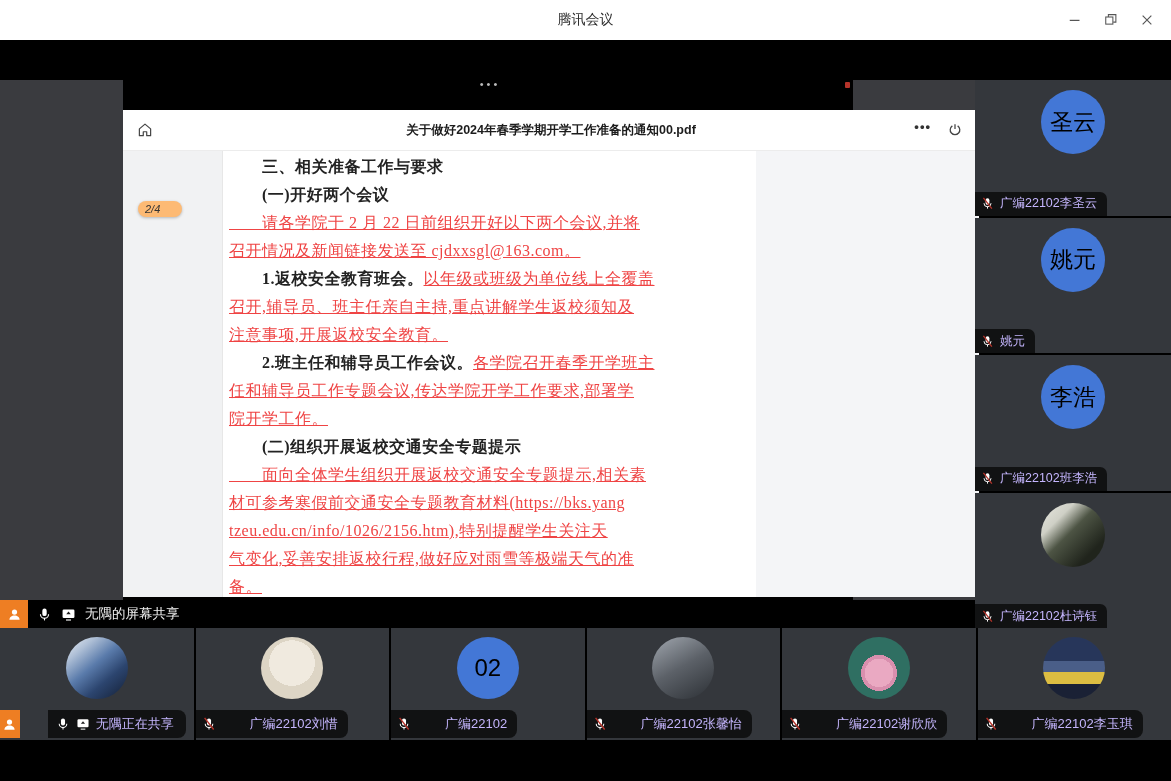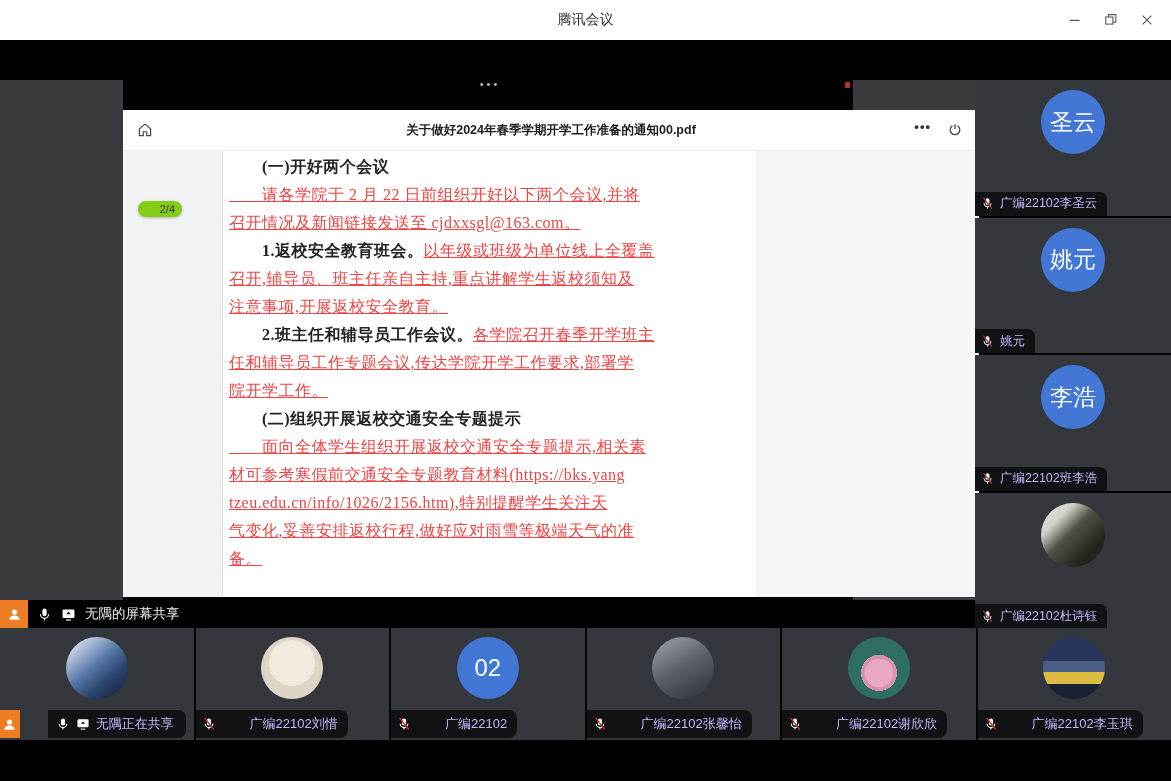--- a/index.html
+++ b/index.html
@@ -28,22 +28,22 @@
               display:flex;flex-direction:column;}
   .pdf-header{height:40px;min-height:40px;display:flex;align-items:center;background:#fff;
               border-bottom:1px solid #ececec;position:relative;}
   .pdf-home{position:absolute;left:13px;top:11px;width:18px;height:18px;}
   .pdf-title{flex:1;text-align:center;font-size:12.5px;font-weight:bold;color:#1c1c1c;
              padding:0 60px;white-space:nowrap;overflow:hidden;}
   .pdf-more{position:absolute;right:48px;top:9px;color:#333;font-size:13px;font-weight:bold;letter-spacing:1px;}
   .pdf-power{position:absolute;right:16px;top:12px;width:16px;height:16px;}
   .pdf-body{flex:1;display:flex;position:relative;overflow:hidden;}
   .thumb-panel{width:99px;min-width:99px;background:#f1f2f3;position:relative;border-right:1px solid #e7e7e7;}
-  .page-pill{position:absolute;left:15px;top:50px;min-width:30px;padding:2px 7px;background:#84cc16;
-             border-radius:11px;box-shadow:0 1px 3px rgba(0,0,0,.25);font-size:11px;color:#333;text-align:right;}
+  .page-pill{position:absolute;left:15px;top:50px;min-width:30px;padding:2px 7px;background:#fdba74;
+             border-radius:11px;box-shadow:0 1px 3px rgba(0,0,0,.25);font-size:11px;color:#333;text-align:left;font-style:italic;}
   .doc-wrap{flex:1;position:relative;background:#f4f5f7;}
   .page{position:absolute;left:0;top:0;bottom:0;width:533px;background:#fff;
         padding:2px 0 0 6px;box-sizing:border-box;overflow:hidden;}
   .doc-line{height:28px;line-height:28px;white-space:nowrap;overflow:hidden;
             font-family:"Liberation Serif","DejaVu Serif",serif;font-size:16px;letter-spacing:.5px;}
   .doc-lead{font-weight:bold;color:#222;}
   .doc-rest{color:#ef4444;text-decoration:underline;}
 
   
   .share-banner{position:absolute;left:0;top:560px;height:28px;display:flex;align-items:center;background:#000;}
@@ -53,21 +53,21 @@
   .share-banner .banner-text{color:#f0f0f0;font-size:13.5px;margin-left:9px;}
 
   
   .side-col{position:absolute;left:975px;top:80px;width:196px;height:548px;
             display:flex;flex-direction:column;gap:2px;}
   .side-tile{flex:1;background:#34373c;position:relative;}
   .bottom-row{position:absolute;left:0;top:628px;width:1171px;height:112px;display:flex;gap:2px;}
   .b-tile{flex:1;background:#34373c;position:relative;}
 
   .avatar-circle{position:absolute;left:50%;transform:translateX(-50%);border-radius:50%;
-                 display:flex;align-items:center;justify-content:center;color:#ffffff;}
+                 display:flex;align-items:center;justify-content:center;color:#000000;}
   .side-tile .avatar-circle{top:10px;width:64px;height:64px;font-size:23px;}
   .b-tile .avatar-circle{top:9px;width:62px;height:62px;font-size:24px;}
   .av-blue{background:#4377d6;}
   .av-dushiyu{background:linear-gradient(135deg,#e9e9e1 0%,#cfd0c6 26%,#4d5444 46%,#20241c 78%);}
   .av-lumeidong{background:linear-gradient(160deg,#b7d957 8%,#8cbf43 45%,#5d8f33 70%,#37531f 100%);}
   .av-wuyu{background:linear-gradient(140deg,#eef2f7 0%,#aebfd6 22%,#5a7bab 45%,#2c456f 68%,#131e33 100%);}
   .av-liuxi{background:radial-gradient(circle at 50% 42%,#f0eadf 0 48%,#ddd5c5 48% 78%,#c2bbab 78%);}
   .av-zhangxinyi{background:linear-gradient(150deg,#a2a8b0 0%,#5c6168 48%,#2c3035 100%);}
   .av-xiexinxin{background:radial-gradient(circle at 50% 58%,#eaa9c2 0 30%,#d98fae 30% 38%,#2f6f62 38% 100%);}
   .av-liyuqi{background:linear-gradient(180deg,#27365a 0 38%,#4a5e88 38% 56%,#dcbd42 56% 76%,#1a2135 76%);}
@@ -153,20 +153,21 @@
           <path d="M12 3.2v7.3"></path>
             <path d="M8 5.8a7.2 7.2 0 1 0 8 0"></path>
         </svg>
       </div>
       <div class="pdf-body">
         <div class="thumb-panel">
           <div class="page-pill">2/4</div>
         </div>
         <div class="doc-wrap">
           <div class="page">
+            <div class="doc-line"><span class="doc-lead">　　三、相关准备工作与要求</span><span class="doc-rest"></span></div>
               <div class="doc-line"><span class="doc-lead">　　(一)开好两个会议</span><span class="doc-rest"></span></div>
               <div class="doc-line"><span class="doc-lead"></span><span class="doc-rest">　　请各学院于 2 月 22 日前组织开好以下两个会议,并将</span></div>
               <div class="doc-line"><span class="doc-lead"></span><span class="doc-rest">召开情况及新闻链接发送至 cjdxxsgl@163.com。</span></div>
               <div class="doc-line"><span class="doc-lead">　　1.返校安全教育班会。</span><span class="doc-rest">以年级或班级为单位线上全覆盖</span></div>
               <div class="doc-line"><span class="doc-lead"></span><span class="doc-rest">召开,辅导员、班主任亲自主持,重点讲解学生返校须知及</span></div>
               <div class="doc-line"><span class="doc-lead"></span><span class="doc-rest">注意事项,开展返校安全教育。</span></div>
               <div class="doc-line"><span class="doc-lead">　　2.班主任和辅导员工作会议。</span><span class="doc-rest">各学院召开春季开学班主</span></div>
               <div class="doc-line"><span class="doc-lead"></span><span class="doc-rest">任和辅导员工作专题会议,传达学院开学工作要求,部署学</span></div>
               <div class="doc-line"><span class="doc-lead"></span><span class="doc-rest">院开学工作。</span></div>
               <div class="doc-line"><span class="doc-lead">　　(二)组织开展返校交通安全专题提示</span><span class="doc-rest"></span></div>

